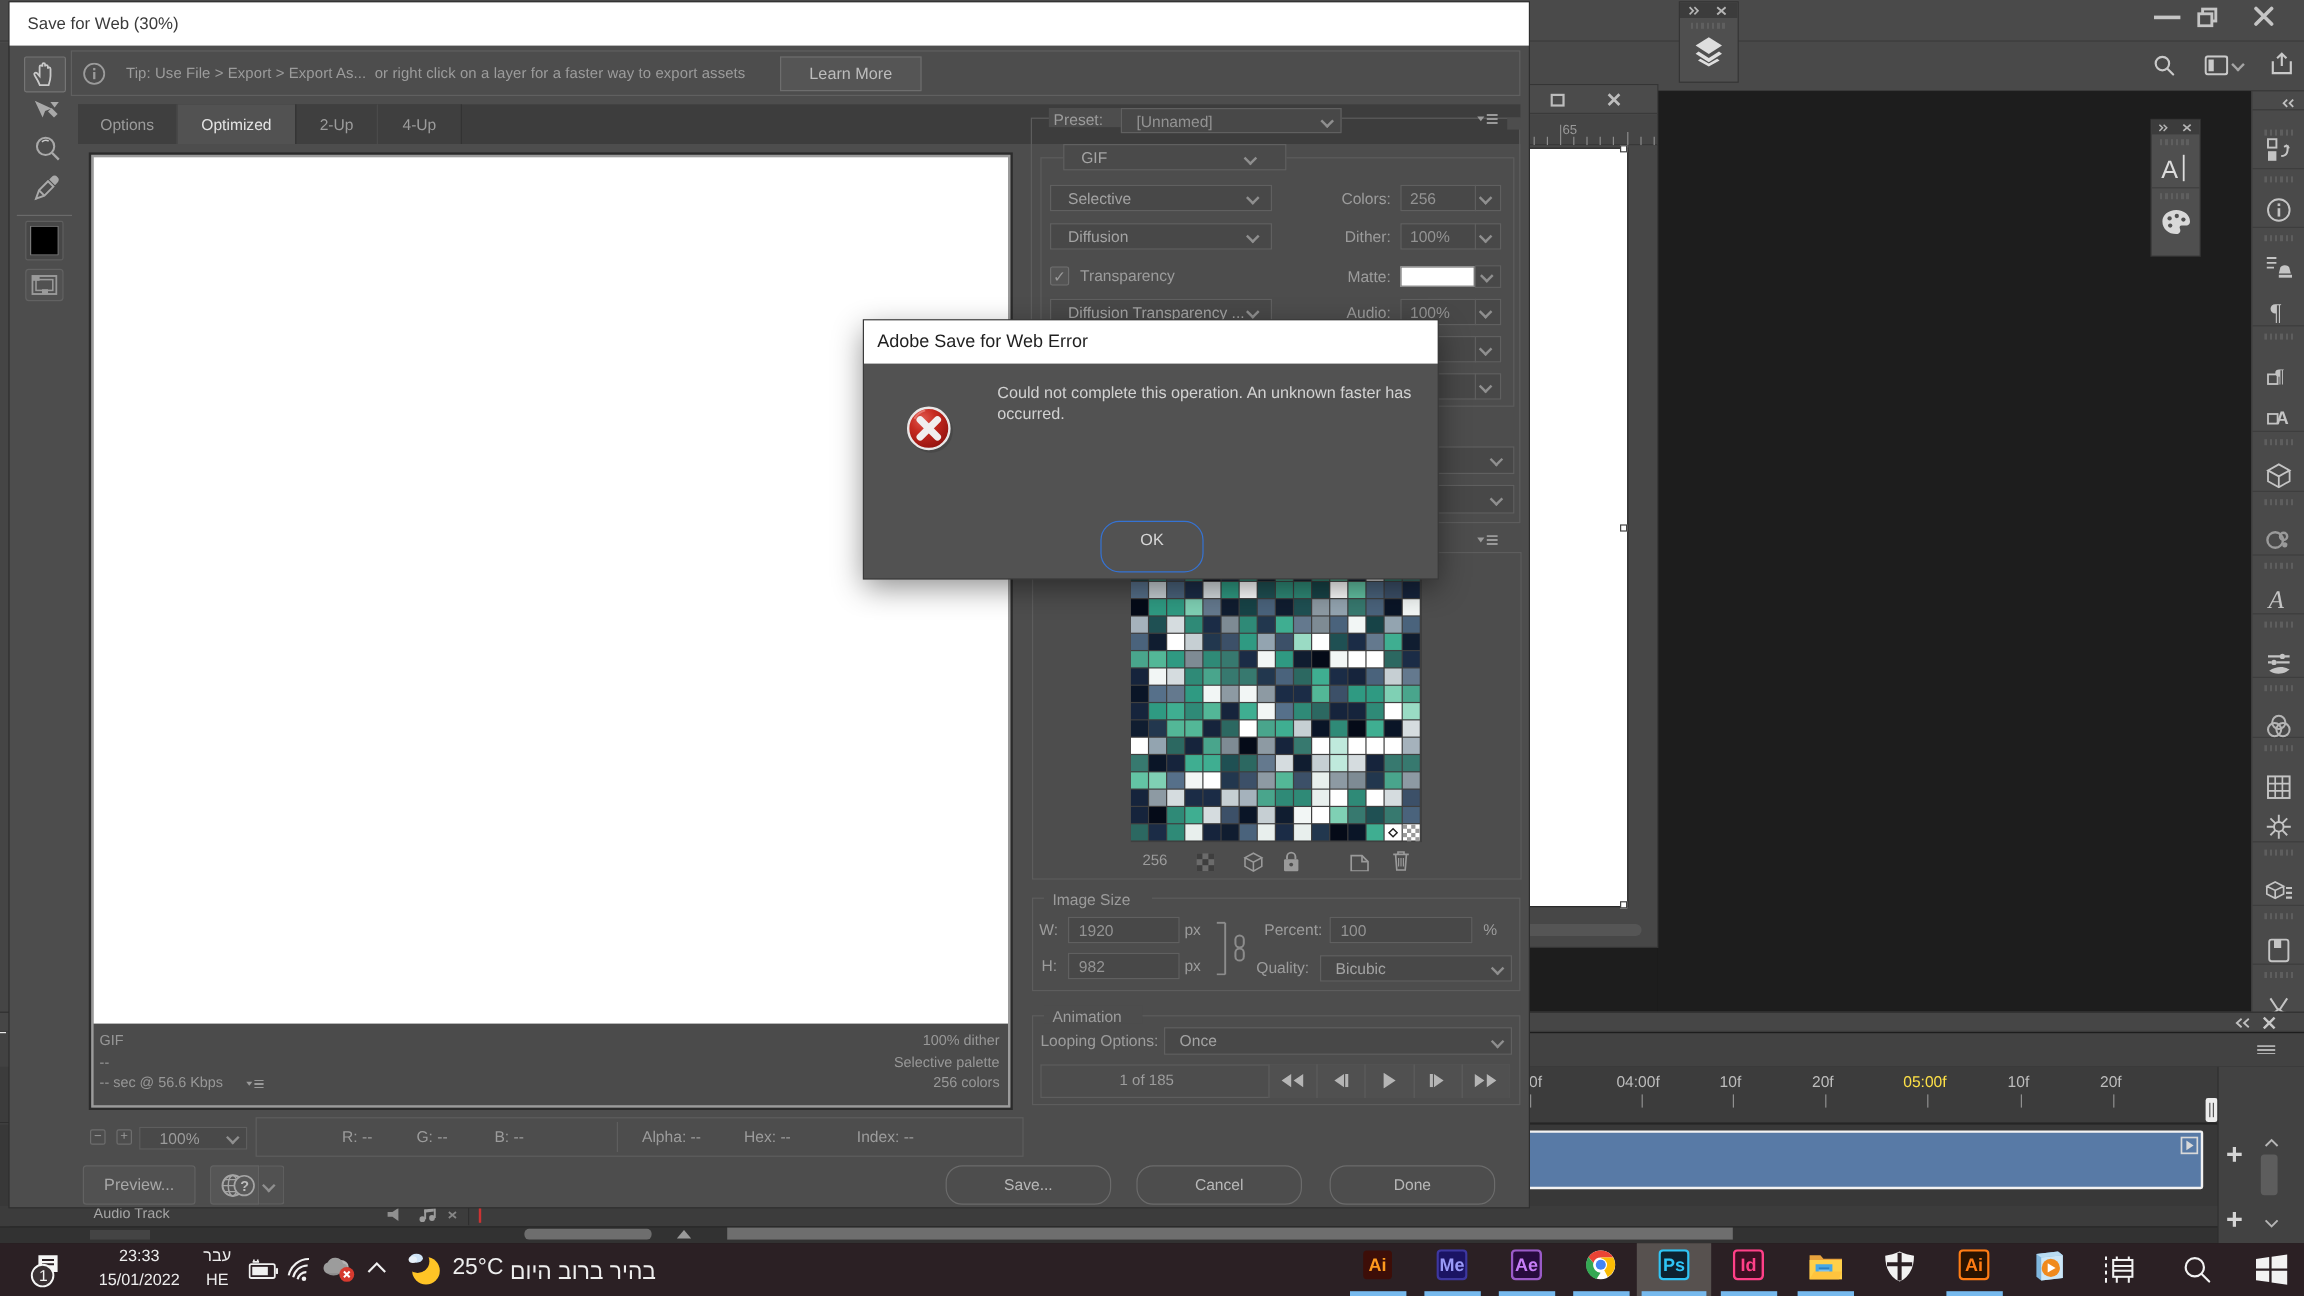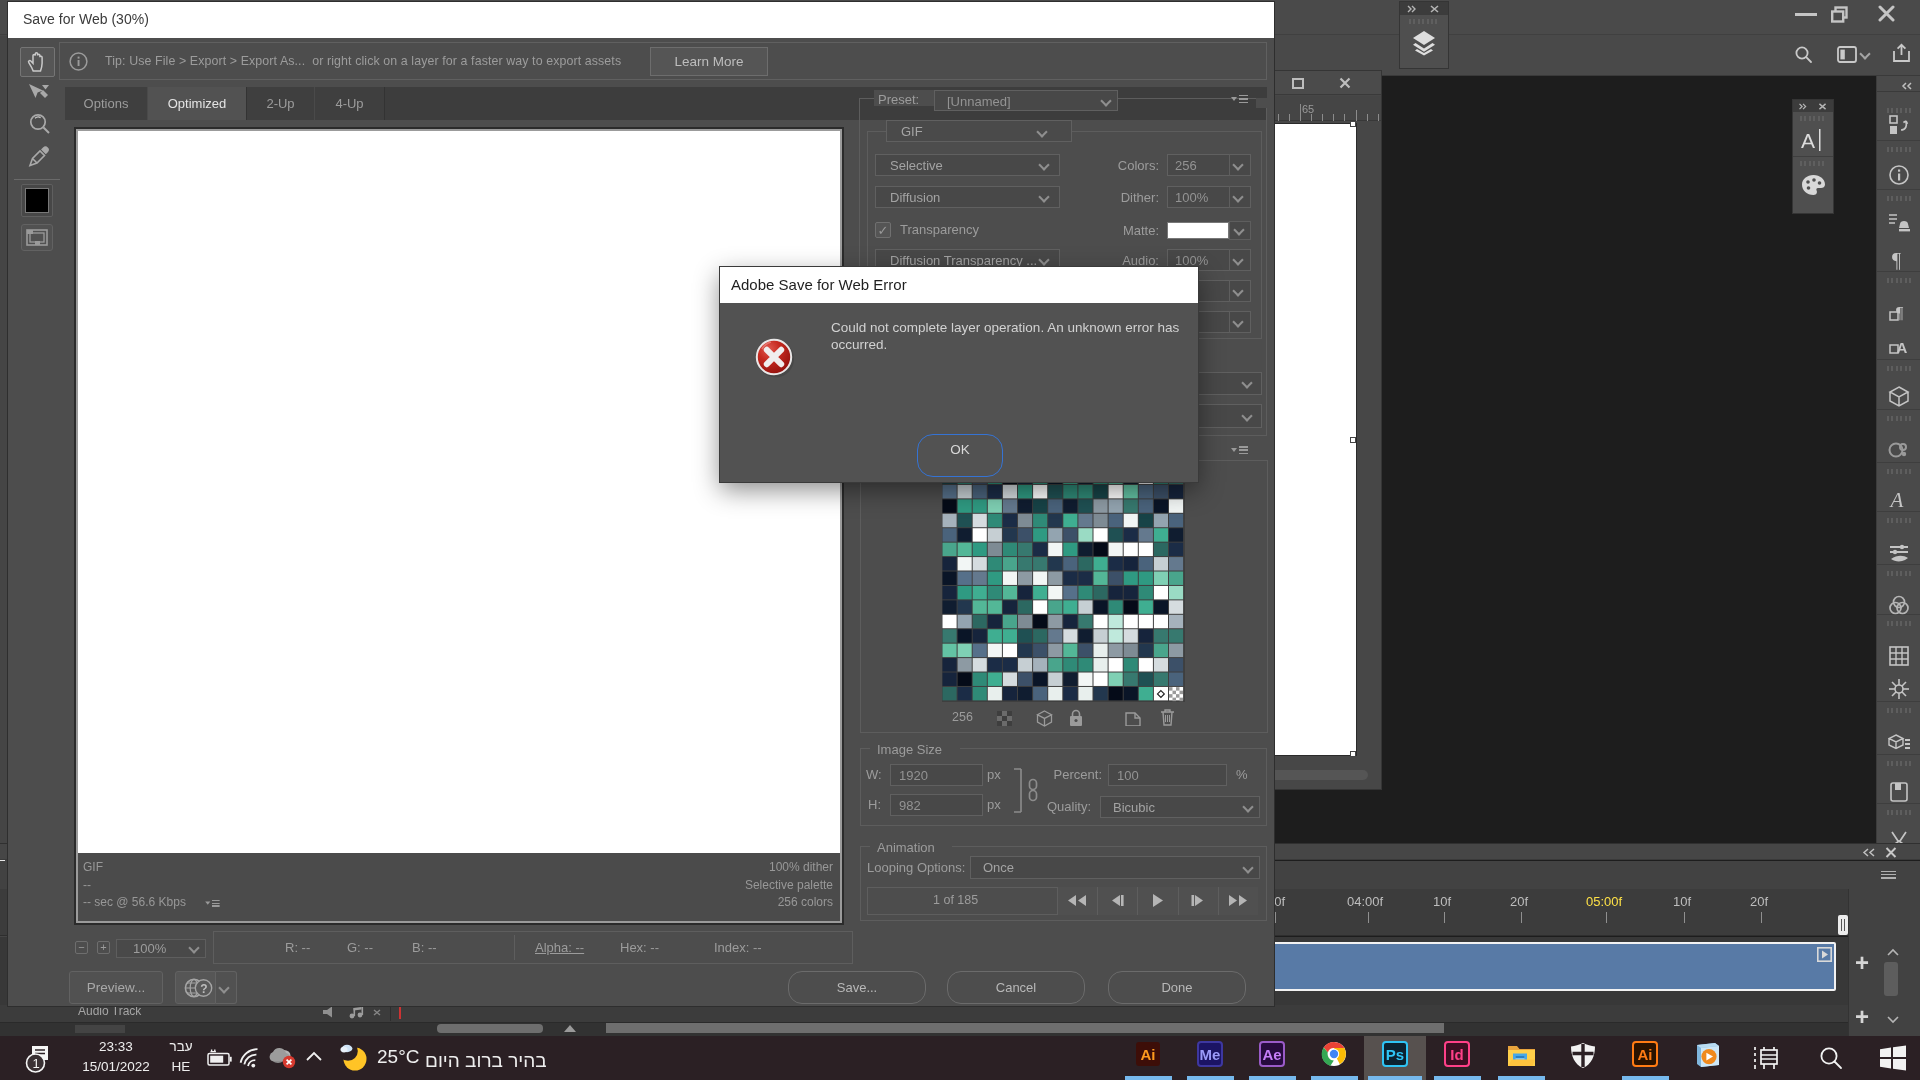--- a/index.html
+++ b/index.html
@@ -398,21 +398,21 @@
     <div class="abs" style="left:89px; top:939px; width:13px; height:13px; border:1px solid #6e6e6e; border-radius:2px; color:#9c9c9c; font-size:11px; text-align:center; line-height:11px;">+</div>
     <div class="abs" style="left:108px; top:937px; width:90px; height:19px; background:#494949; border:1px solid #5e5e5e;"></div>
     <div class="abs lbl" style="left:125px; top:939px; font-size:13px;">100%</div>
     <div class="chev dim" style="left:182px; top:942px;"></div>
 
     <div class="abs" style="left:205px; top:929px; width:640px; height:33px; border:1px solid #5e5e5e;"></div>
     <div class="abs lbl" style="left:277px; top:938px; font-size:13px;">R: --</div>
     <div class="abs lbl" style="left:339px; top:938px; font-size:13px;">G: --</div>
     <div class="abs lbl" style="left:404px; top:938px; font-size:13px;">B: --</div>
     <div class="abs" style="left:506px; top:933px; width:1px; height:25px; background:#5e5e5e;"></div>
-    <div class="abs lbl" style="left:527px; top:938px; font-size:13px;text-decoration:underline;">Alpha: --</div>
+    <div class="abs lbl" style="left:527px; top:938px; font-size:13px;">Alpha: --</div>
     <div class="abs lbl" style="left:612px; top:938px; font-size:13px;">Hex: --</div>
     <div class="abs lbl" style="left:706px; top:938px; font-size:13px;">Index: --</div>
 
     <div class="abs" style="left:61px; top:969px; width:94px; height:33px; background:#515151; border:1px solid #626262; border-radius:3px; color:#a8a8a8; font-size:13.5px; text-align:center; line-height:31px;">Preview...</div>
     <div class="abs" style="left:167px; top:969px; width:41px; height:33px; background:#565656; border:1px solid #626262; border-radius:3px 0 0 3px;"></div>
     <div class="abs" style="left:208px; top:969px; width:21px; height:33px; background:#515151; border:1px solid #626262; border-left:none; border-radius:0 3px 3px 0;"></div>
     <div class="chev dim" style="left:212px; top:982px;"></div>
     <svg class="abs" style="left:176px; top:976px;" width="30" height="20" viewBox="0 0 30 20">
       <circle cx="10" cy="10" r="8.6" fill="none" stroke="#a5a5a5" stroke-width="1.6"></circle>
       <ellipse cx="10" cy="10" rx="3.8" ry="8.6" fill="none" stroke="#a5a5a5" stroke-width="1.2"></ellipse>
@@ -873,21 +873,21 @@
           <stop offset="0" stop-color="#e05a50"></stop>
             <stop offset="0.4" stop-color="#c62a20"></stop>
             <stop offset="1" stop-color="#8e0f0c"></stop>
         </radialGradient>
       </defs>
       <circle cx="21.5" cy="21.5" r="18.3" fill="#3e3e3e" opacity="0.5" transform="translate(1.2,1.5)"></circle>
       <circle cx="21" cy="21" r="17.2" fill="url(#rg)" stroke="#e9e7e7" stroke-width="2"></circle>
       <path d="M13.8 13.8 L28.2 28.2 M28.2 13.8 L13.8 28.2" stroke="#f0eeee" stroke-width="6" stroke-linecap="round"></path>
       <path d="M9 13 a14.5 14.5 0 0 1 9-7" stroke="#ef8c84" stroke-width="1.6" fill="none" opacity="0.7"></path>
     </svg>
-    <div class="abs" style="left:111px; top:52px; width:352px; color:#d2d2d2; font-size:13.5px; line-height:17px;">Could not complete layer operation. An unknown error has occurred.</div>
+    <div class="abs" style="left:111px; top:52px; width:352px; color:#d2d2d2; font-size:13.5px; line-height:17px;">Could not complete this operation. An unknown faster has occurred.</div>
     <div class="abs" style="left:197px; top:167px; width:86px; height:43px; border:1.5px solid #3573d4; border-radius:16px; color:#d8d8d8; font-size:13.5px; text-align:center; line-height:30px;">OK</div>
   </div>
 
   <div id="taskbar" class="abs" style="left:0; top:1036px; width:1920px; height:44px; background:#2b2024; color:#eee;">
 
     <svg class="abs" style="left:25px; top:8px;" width="30" height="30" viewBox="0 0 30 30">
       <path d="M7 2 h16 v14 h-9 l-4 4 v-4 h-3 z" fill="#f5f5f5"></path>
       <path d="M10 6 h10 M10 9.5 h10 M10 13 h6" stroke="#2b2024" stroke-width="1.6"></path>
       <circle cx="10.5" cy="19" r="9" fill="#3a3134" stroke="#f5f5f5" stroke-width="1.6"></circle>
       <text x="7.6" y="23.6" font-size="13" fill="#f5f5f5">1</text>

